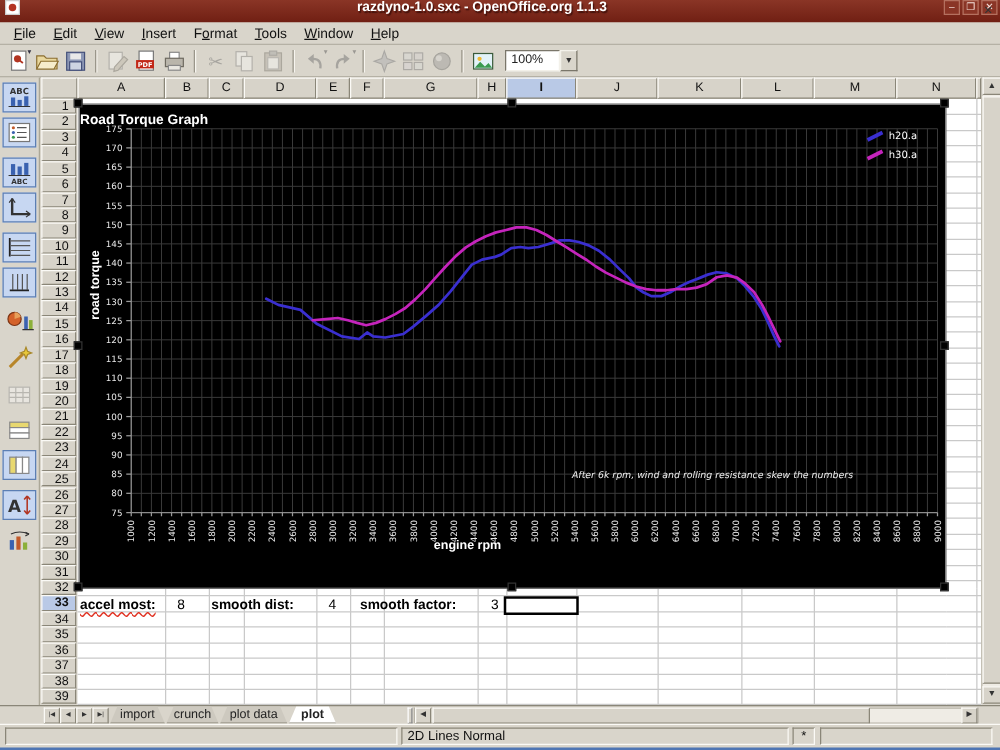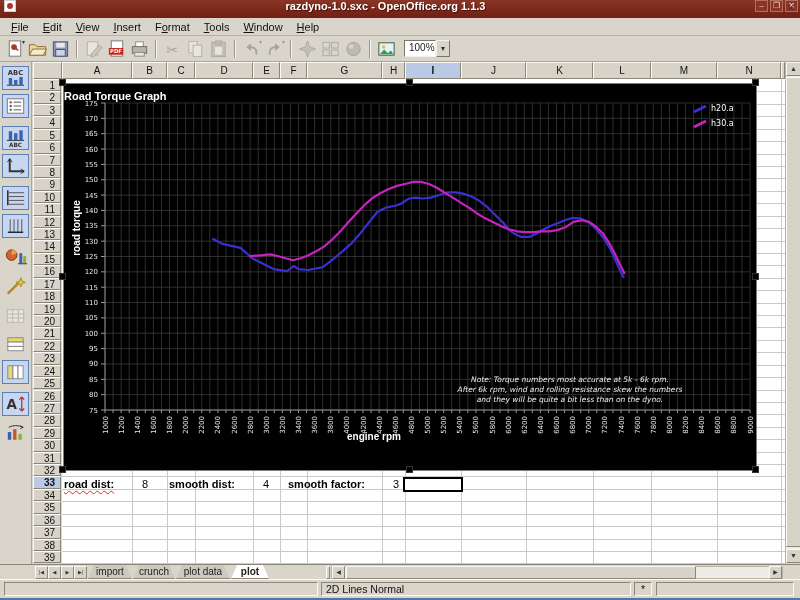--- a/index.html
+++ b/index.html
@@ -19,21 +19,21 @@
   .menu-item { padding:2px 7px; font-size:11px; color:#111; cursor:default; }
   #menu-close { position:absolute; right:3px; top:2px; width:13px; height:13px; font-size:9px; line-height:13px; text-align:center; color:#333; }
 
   
   #toolbar { left:0; top:36px; width:800px; height:26px; background:#d9d5cb; border-bottom:1px solid #a9a599; display:flex; align-items:center; padding-left:3px; }
   .tbtn { width:23px; height:22px; display:flex; align-items:center; justify-content:center; position:relative; border:1px solid transparent; }
   .tbtn.disabled { opacity:.38; filter:grayscale(85%); }
   .tbtn .dd { position:absolute; right:0; top:0; font-size:6px; color:#334; line-height:6px; }
   .tsep { width:2px; height:18px; margin:0 4px; border-left:1px solid #9a968a; border-right:1px solid #f7f5ef; }
   #zoombox { display:flex; margin-left:6px; height:17px; }
-  #zoombox .zval { width:32px; background:#fff; border:1px solid; border-color:#7a766a #f3f1ea #f3f1ea #7a766a; font-size:10px; padding:1px 0 4px 4px; color:#222; }
+  #zoombox .zval { width:44px; background:#fff; border:1px solid; border-color:#7a766a #f3f1ea #f3f1ea #7a766a; font-size:10px; padding:1px 0 4px 4px; color:#222; }
   #zoombox .zdd { width:14px; background:#d9d5cb; border:1px solid; border-color:#f3f1ea #7a766a #7a766a #f3f1ea; font-size:7px; text-align:center; line-height:15px; color:#333; }
 
   
   #lefttb { left:0; top:62px; width:32px; height:502px; background:#d9d5cb; border-right:1px solid #aba797; }
   .ltbtn { position:absolute; left:2px; width:27px; height:24px; display:flex; align-items:center; justify-content:center; border:1px solid transparent; background:transparent; }
   .ltbtn.pressed { background:#c7d7f2; border-color:#5c7fb4; }
   .ltbtn.disabled { opacity:.4; filter:grayscale(90%); }
 
   
   .hdrface { background:#d7d3c9; border:1px solid; border-color:#fbfaf6 #8a8678 #8a8678 #fbfaf6; }
@@ -713,23 +713,21 @@
       <text transform="translate(656.25,332) rotate(-90)" font-size="7" fill="#e8e8e8" text-anchor="end">8600</text>
       <text transform="translate(672.375,332) rotate(-90)" font-size="7" fill="#e8e8e8" text-anchor="end">8800</text>
       <text transform="translate(688.5,332) rotate(-90)" font-size="7" fill="#e8e8e8" text-anchor="end">9000</text>
       <polyline points="149.0,155.0 158.7,159.9 176.4,163.9 189.3,175.0 209.5,185.1 223.2,187.2 229.7,182.0 234.5,185.1 244.2,186.0 258.7,183.2 266.8,177.1 276.4,169.1 286.9,159.9 296.6,148.9 307.1,135.7 313.5,127.7 321.6,123.7 332.1,121.5 336.9,119.7 345.0,114.5 352.2,113.6 358.7,114.5 366.7,113.6 377.2,110.5 383.7,108.3 391.7,108.3 399.0,109.6 407.0,112.3 415.1,116.6 424.0,123.7 432.0,131.7 439.3,138.7 444.9,145.8 450.6,149.8 457.0,152.9 465.1,152.9 472.3,149.8 480.4,144.9 486.9,141.8 494.9,138.7 502.2,135.7 509.4,133.8 517.5,134.7 525.6,138.7 532.0,144.9 539.3,153.8 545.7,163.9 550.5,174.0 555.4,185.1 559.4,193.1" fill="none" stroke="#3a2fd0" stroke-width="2.2" stroke-linejoin="round" stroke-linecap="round"></polyline>
       <polyline points="186.1,172.2 196.6,171.3 206.3,170.4 214.3,172.2 221.6,174.3 228.9,176.2 236.9,174.3 244.2,171.3 252.2,167.3 260.3,162.4 268.4,155.3 276.4,147.3 284.5,138.1 292.6,129.2 300.6,120.9 308.7,113.9 316.7,109.0 324.8,105.0 332.9,101.9 340.9,100.0 349.0,97.9 357.1,97.9 365.1,100.0 373.2,104.0 381.2,109.0 389.3,113.9 397.4,119.1 405.4,124.0 412.7,129.2 420.7,134.1 428.8,138.1 436.9,142.1 444.9,145.2 453.0,147.3 461.1,148.2 469.1,148.2 477.2,147.3 485.2,147.3 493.3,146.1 501.4,143.3 509.4,137.8 517.5,136.3 525.6,138.1 532.0,142.7 539.3,149.8 545.7,159.9 550.5,169.1 555.4,179.3 560.2,189.1" fill="none" stroke="#c524bc" stroke-width="2.2" stroke-linejoin="round" stroke-linecap="round"></polyline>
     </svg>
   <div class="abs" id="chart-title">Road Torque Graph</div>
   <div class="abs" id="chart-ylabel">road torque</div>
   <div class="abs" id="chart-xlabel">engine rpm</div>
   <div class="abs" id="chart-note">
-      <div>Note: Torque numbers  most accurate at 5k - 6k rpm.</div>
       <div>After 6k rpm, wind and rolling resistance skew the numbers</div>
-      <div>and they will be quite a bit less than on the dyno.</div>
     </div>
   <div class="abs" id="chart-legend">
       <div class="leg-row">
         <svg width="16" height="10" viewBox="0 0 16 10">
           <line x1="1" y1="8" x2="13" y2="2" stroke="#3a2fd0" stroke-width="3"></line>
         </svg>
         <span>h20.a</span>
       </div>
       <div class="leg-row">
         <svg width="16" height="10" viewBox="0 0 16 10">
@@ -744,21 +742,21 @@
     <div class="handle" style="left: 406px; top: 79px;"></div>
     <div class="handle" style="left: 752px; top: 79px;"></div>
     <div class="handle" style="left: 59px; top: 273px;"></div>
     <div class="handle" style="left: 752px; top: 273px;"></div>
     <div class="handle" style="left: 59px; top: 466px;"></div>
     <div class="handle" style="left: 406px; top: 466px;"></div>
     <div class="handle" style="left: 752px; top: 466px;"></div>
   </div>
 
 <div id="celltexts">
-    <div class="celltext bold spell" style="left: 64px; width: 120px;">road dist:</div>
+    <div class="celltext bold spell" style="left: 64px; width: 120px;">accel most:</div>
     <div class="celltext num" style="left: 100px; width: 48px;">8</div>
     <div class="celltext bold" style="left: 169px; width: 120px;">smooth dist:</div>
     <div class="celltext num" style="left: 221px; width: 48px;">4</div>
     <div class="celltext bold" style="left: 288px; width: 120px;">smooth factor:</div>
     <div class="celltext num" style="left: 352px; width: 47px;">3</div>
   </div>
 <div class="abs" id="cellcursor"></div>
 
 <div class="abs" id="tabbar">
   <div id="navbtns">

